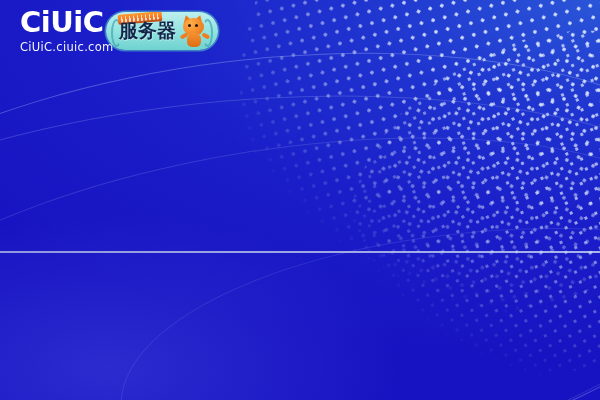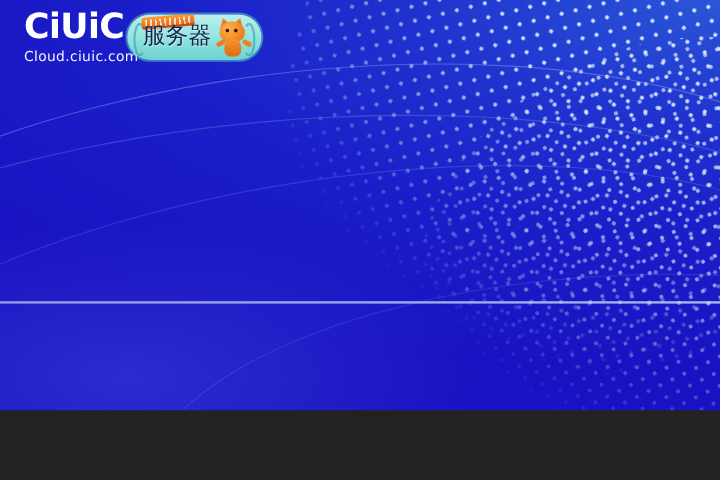--- a/index.html
+++ b/index.html
@@ -7,21 +7,21 @@
     padding: 0;
     background: #222;
   }
   body {
     font-family: "Liberation Sans", sans-serif;
   }
 
   #stage {
     position: relative;
     width: 600px;
-    height: 342px;
+    height: 400px;
     overflow: hidden;
     background: #1a1ec9;
   }
 
   
   .bg-base {
     position: absolute;
     inset: 0;
     background:
       radial-gradient(130% 90% at 100% 0%,
@@ -210,21 +210,21 @@
         rgba(255,255,255,.75) 0 1.5px,
         rgba(255,255,255,0) 1.5px 4px);
   }
 
   .badge-text {
     position: absolute;
     left: 13px;
     top: 9px;
     font-family: "DejaVu Sans", "Liberation Sans", sans-serif;
     font-size: 19px;
-    font-weight: 400;
+    font-weight: 700;
     color: #14254a;
     letter-spacing: 0px;
     line-height: 1;
     text-shadow: 0.5px 0.5px 0 rgba(255,255,255,.45);
   }
 
   
   .mascot { position: absolute; right: 8px; top: 3px; width: 30px; height: 34px; }
   .m-head {
     position: absolute; left: 3px; top: 3px;
@@ -278,21 +278,21 @@
   <div class="wave w1"></div>
   <div class="wave w2"></div>
   <div class="wave w3"></div>
   <div class="wave w4"></div>
 
   <div class="dots"></div>
   <div class="dots d2"></div>
 
   <div class="logo">
     <div class="logo-word">CiUiC</div>
-    <div class="logo-sub">Cloud.ciuic.com</div>
+    <div class="logo-sub">CiUiC.ciuic.com</div>
   </div>
 
   <div class="badge">
     <div class="badge-bracket left"></div>
     <div class="badge-bracket right"></div>
     <div class="badge-ribbon"></div>
     <div class="badge-text">服务器</div>
     <div class="mascot">
       <div class="m-ear l"></div>
       <div class="m-ear r"></div>

